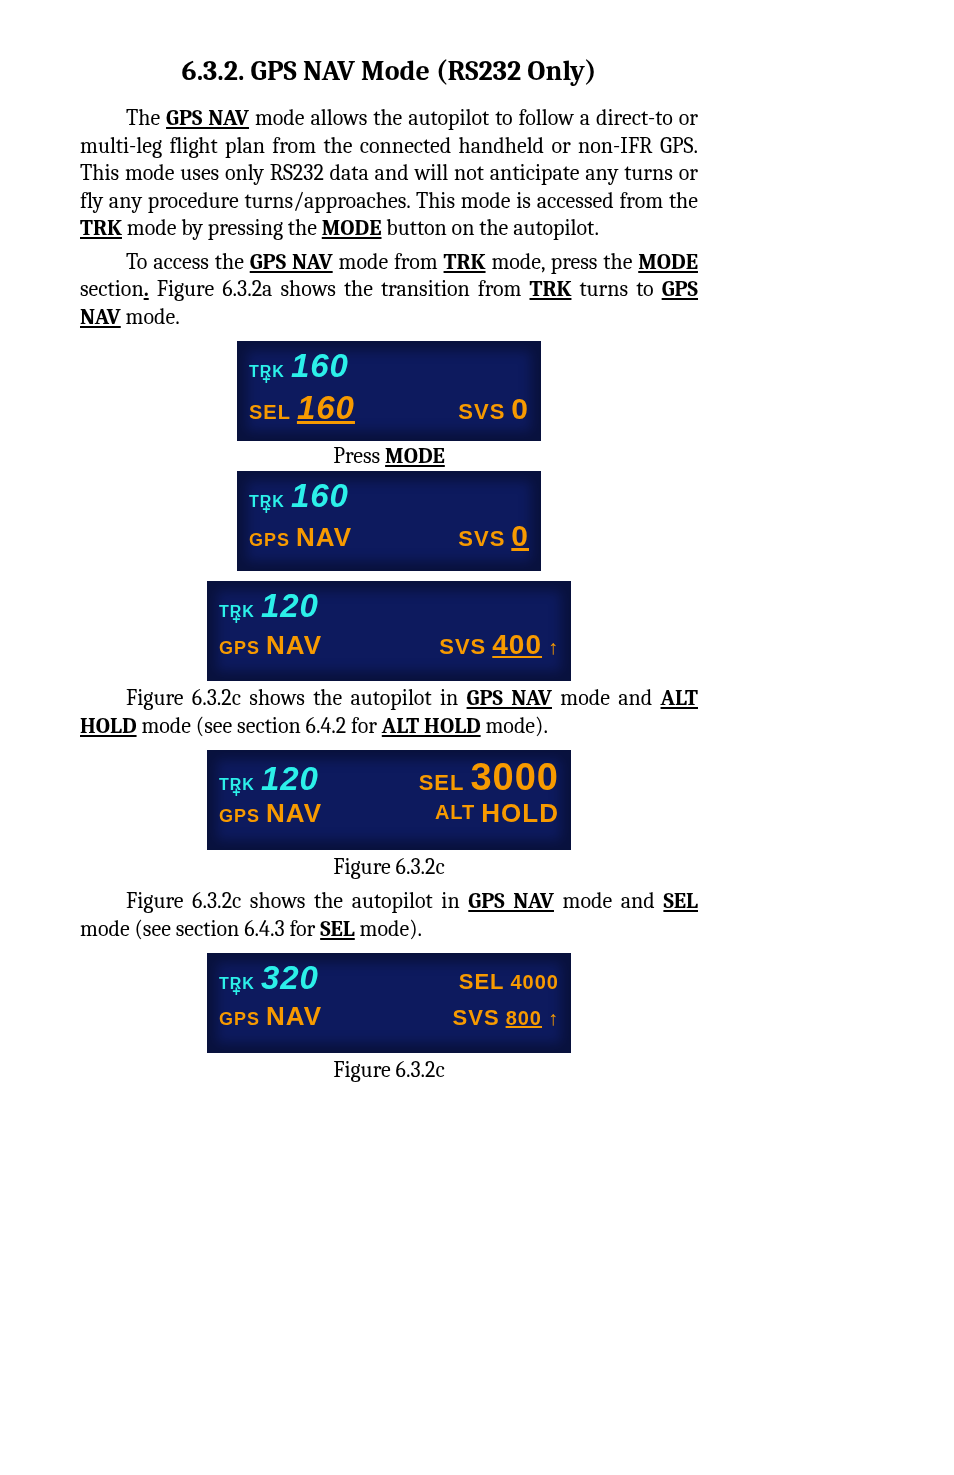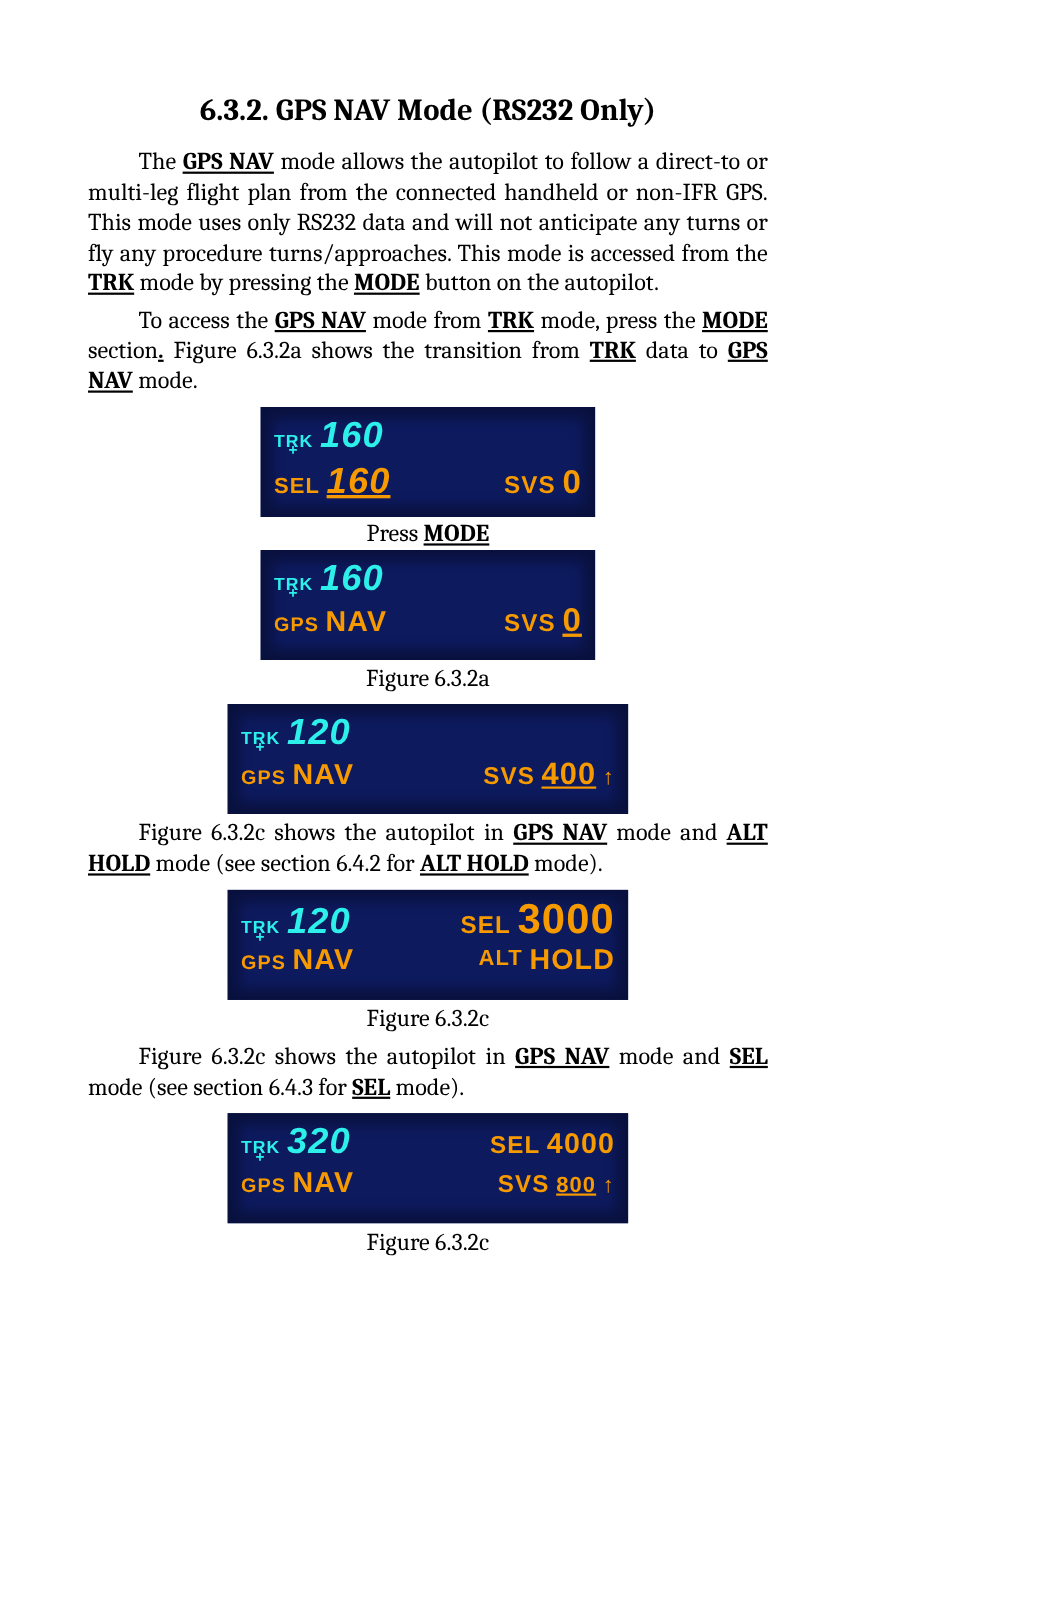--- a/index.html
+++ b/index.html
@@ -6,21 +6,21 @@
     margin: 0;
     padding: 0;
     font-family: Cambria, Georgia, 'Times New Roman', serif;
     background: #fff;
     color: #000;
   }
   .page {
     width: 778px;
     height: 1475px;
     box-sizing: border-box;
-    padding: 84px 80px 60px 80px;
+    padding: 55px 80px 60px 80px;
     position: relative;
   }
   h2.section-heading {
     text-align: center;
     font-size: 28px;
     font-weight: bold;
     margin: 0 0 18px 0;
   }
   p.body {
     font-size: 22px;
@@ -125,21 +125,21 @@
 
 <div class="page">
 
   <h2 class="section-heading">6.3.2.   GPS NAV Mode (RS232 Only)</h2>
 
   <p class="body">
     <span>The </span><span class="bold">GPS NAV</span><span> mode allows the autopilot to follow a direct-to or multi-leg flight plan from the connected handheld or non-IFR GPS. This mode uses only RS232 data and will not anticipate any turns or fly any procedure turns/approaches.  This mode is accessed from the </span><span class="bold">TRK</span><span> mode by pressing the </span><span class="bold">MODE</span><span> button on the autopilot.</span>
   </p>
 
   <p class="body">
-    <span>To access the </span><span class="bold">GPS NAV</span><span> mode from </span><span class="bold">TRK</span><span> mode, press the </span><span class="bold">MODE</span><span> section</span><span class="bold">.</span><span>  Figure 6.3.2a shows the transition from </span><span class="bold">TRK</span><span> data to </span><span class="bold">GPS NAV</span><span> mode.</span>
+    <span>To access the </span><span class="bold">GPS NAV</span><span> mode from </span><span class="bold">TRK</span><span> mode, press the </span><span class="bold">MODE</span><span> section</span><span class="bold">.</span><span>  Figure 6.3.2a shows the transition from </span><span class="bold">TRK</span><span> turns to </span><span class="bold">GPS NAV</span><span> mode.</span>
   </p>
 
   <div class="fig-wrap">
     
     <div class="lcd lcd-half">
       <div class="lcd-row">
         <div class="lhs">
           <span class="trk-stack">
               <span class="t">TRK</span>
               <span class="p">+</span>
@@ -181,21 +181,20 @@
           <span class="lbl-small orange" style="font-size:18px;align-self:baseline;">GPS</span>
           <span class="val-med orange" style="font-size:26px;">NAV</span>
         </div>
         <div class="rhs">
           <span class="lbl-small orange" style="font-size:22px;align-self:baseline;">SVS</span>
           <span class="val-med orange underline-val" style="font-size:30px;">0</span>
         </div>
       </div>
     </div>
   </div>
-  <div class="fig-caption">Figure 6.3.2a</div>
 
 
   <div class="fig-wrap">
     <div class="lcd lcd-full">
       <div class="lcd-row">
         <div class="lhs">
           <span class="trk-stack">
               <span class="t">TRK</span>
               <span class="p">+</span>
             </span>
@@ -259,21 +258,21 @@
       <div class="lcd-row">
         <div class="lhs">
           <span class="trk-stack">
               <span class="t">TRK</span>
               <span class="p">+</span>
             </span>
           <span class="val-big">320</span>
         </div>
         <div class="rhs">
           <span class="lbl-small orange" style="font-size:22px;align-self:baseline;">SEL</span>
-          <span class="val-med orange" style="font-size:26px;">4000</span>
+          <span class="val-med orange" style="font-size:20px;">4000</span>
         </div>
       </div>
       <div class="lcd-row">
         <div class="lhs">
           <span class="lbl-small orange" style="font-size:18px;align-self:baseline;">GPS</span>
           <span class="val-med orange" style="font-size:26px;">NAV</span>
         </div>
         <div class="rhs">
           <span class="lbl-small orange" style="font-size:22px;align-self:baseline;">SVS</span>
           <span class="val-med orange underline-val" style="font-size:20px;">800</span>

